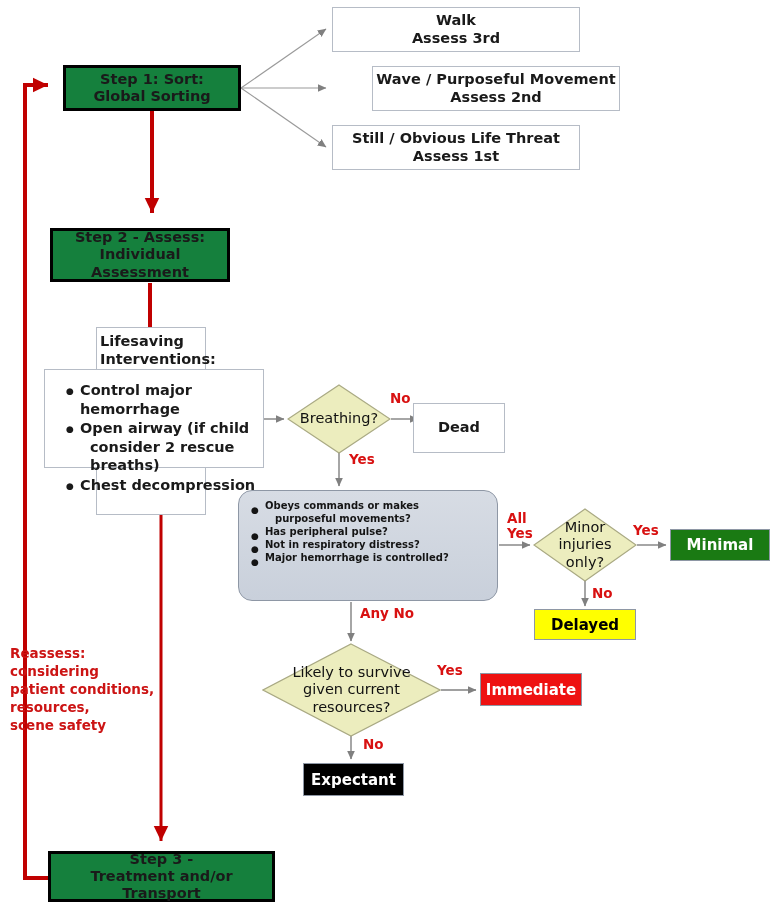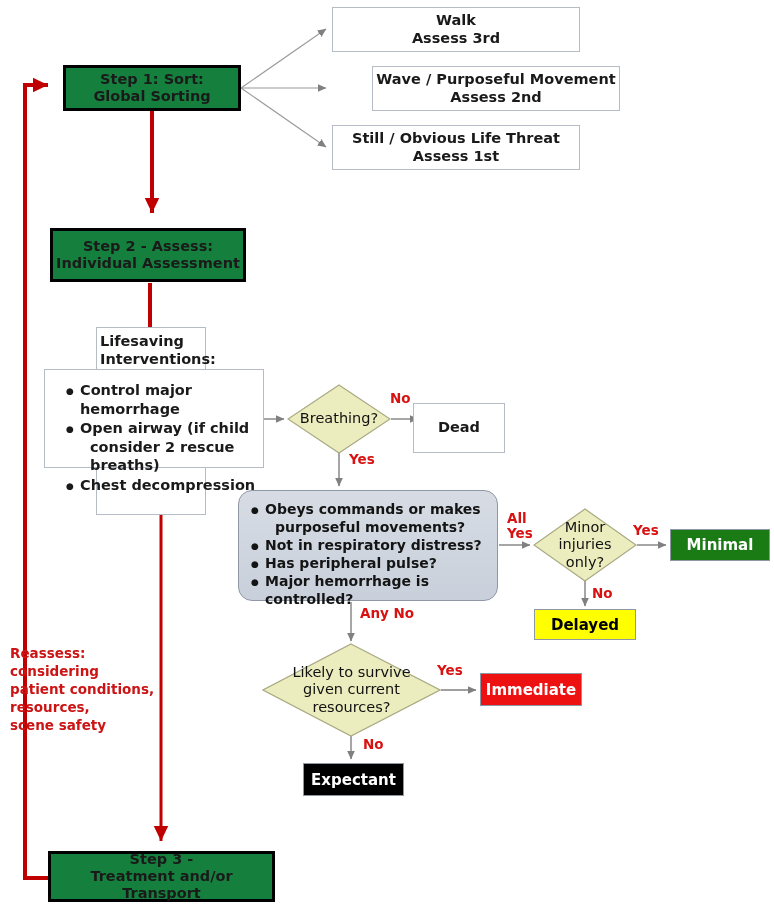--- a/index.html
+++ b/index.html
@@ -98,21 +98,21 @@
     line-height: 20px;
   }
 
   
   .round-box {
     position: absolute;
     box-sizing: border-box;
     background: linear-gradient(180deg, #d7dce4 0%, #c9d0db 100%);
     border: 1px solid #8e97a5;
     border-radius: 14px;
-    font-size: 14px;
+    font-size: 10px;
     font-weight: bold;
     color: #141414;
     line-height: 1.29;
   }
   .round-box ul {
     margin: 0;
     padding: 9px 0 0 26px;
     list-style: none;
   }
   .round-box li {
@@ -254,21 +254,21 @@
     </div>
   </div>
 
   <div class="node plain-box" style="left:332px; top:125px; width:248px; height:45px;">
     <div>
       <div>Still / Obvious Life Threat</div>
       <div>Assess 1st</div>
     </div>
   </div>
 
-  <div class="node step-box" style="left:50px; top:228px; width:196px; height:54px;">
+  <div class="node step-box" style="left:50px; top:228px; width:180px; height:54px;">
     <div>
       <div>Step 2 - Assess:</div>
       <div>Individual Assessment</div>
     </div>
   </div>
 
   <div class="cross-wrap" style="left:44px; top:327px; width:220px; height:216px;">
 
     <div class="cross-v" style="left:52px; top:0px; width:110px; height:188px;"></div>
 
@@ -301,22 +301,22 @@
   <div class="node plain-box" style="left:413px; top:403px; width:92px; height:50px;">
     <span>Dead</span>
   </div>
 
   <div class="round-box" style="left:238px; top:490px; width:260px; height:111px;">
     <ul>
       <li>
         <span>Obeys commands or makes</span><br>
         <span class="sub">purposeful movements?</span>
       </li>
+      <li>Has peripheral pulse?</li>
       <li>Not in respiratory distress?</li>
-      <li>Has peripheral pulse?</li>
       <li>Major hemorrhage is controlled?</li>
     </ul>
   </div>
 
   <div class="diamond" style="left:533px; top:508px; width:104px; height:74px;">
     <svg width="104" height="74" viewBox="0 0 104 74">
       <polygon points="52,1 103,37 52,73 1,37" fill="#ecedbe" stroke="#a9a983" stroke-width="1.2"></polygon>
     </svg>
     <div class="dtext">
       <div>

